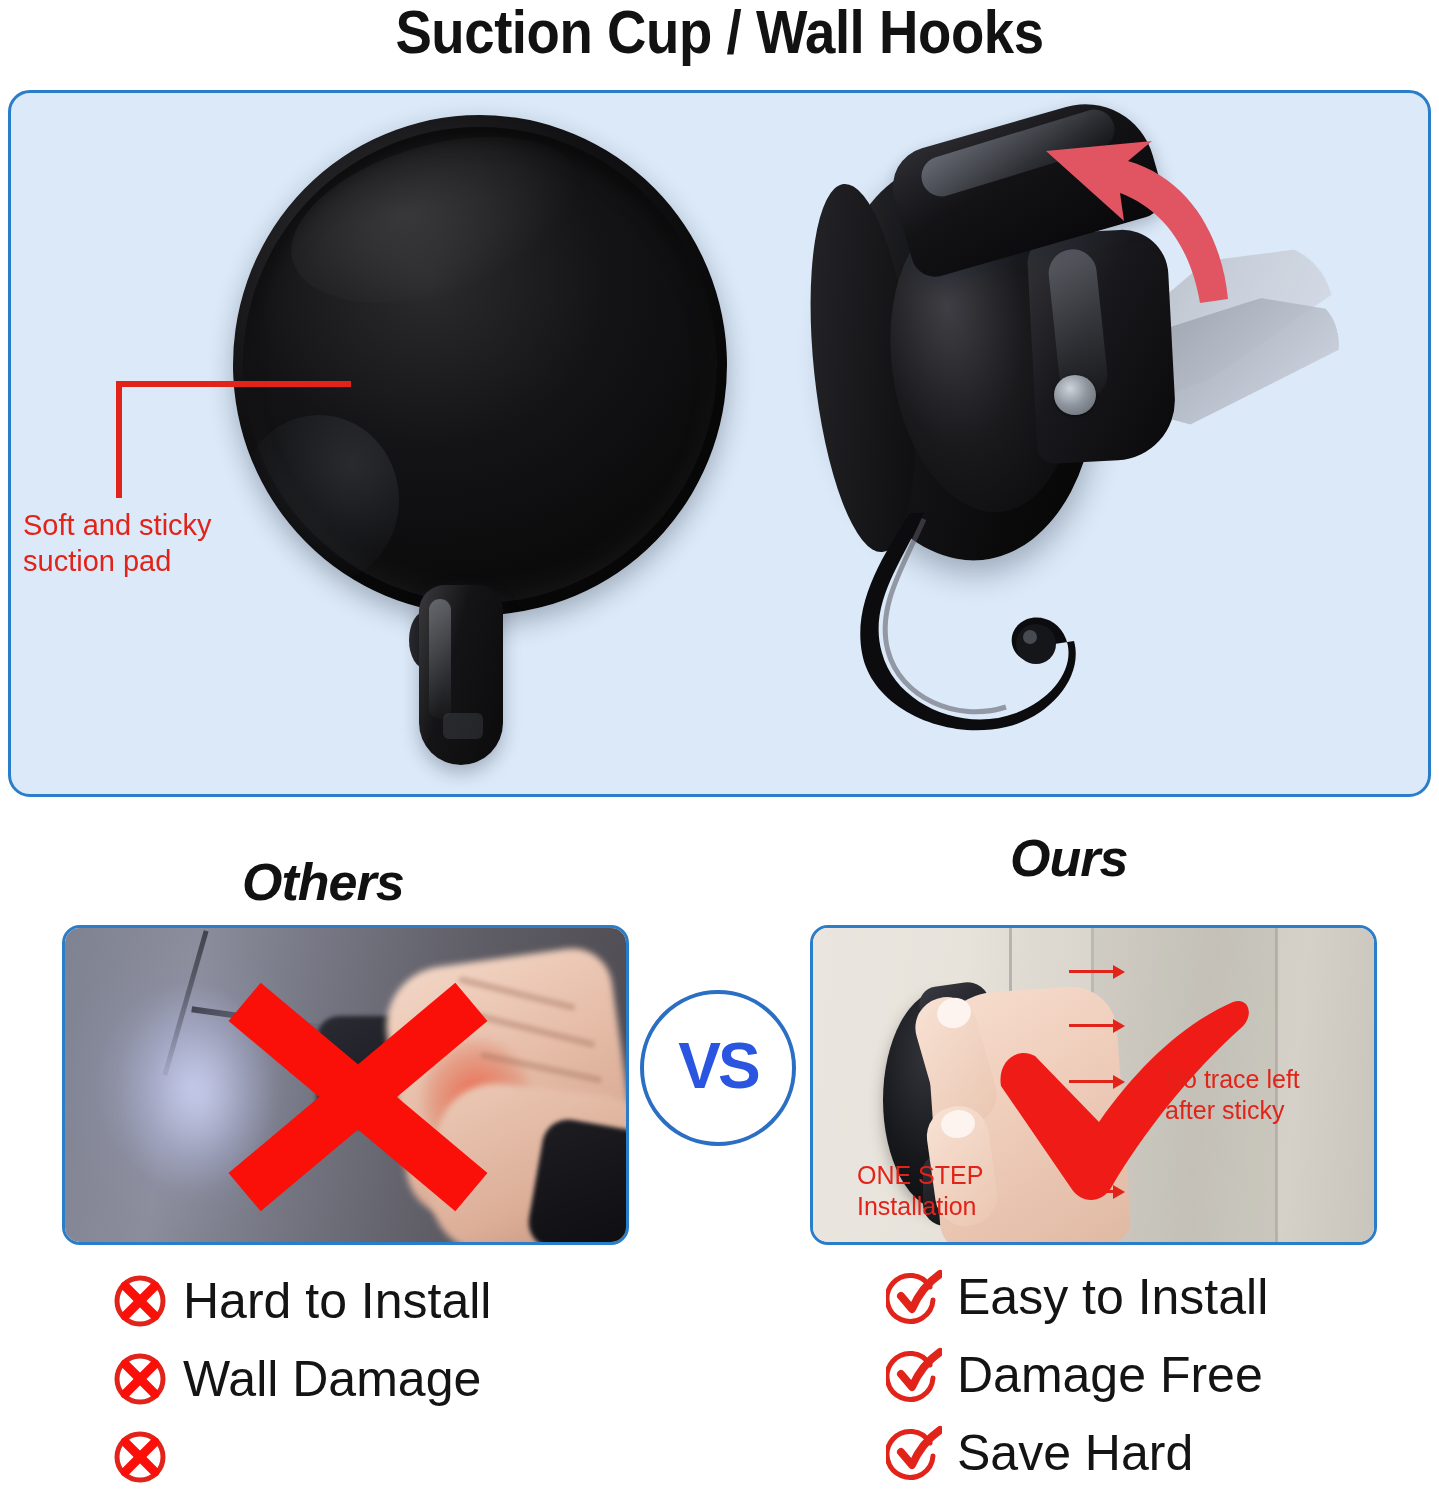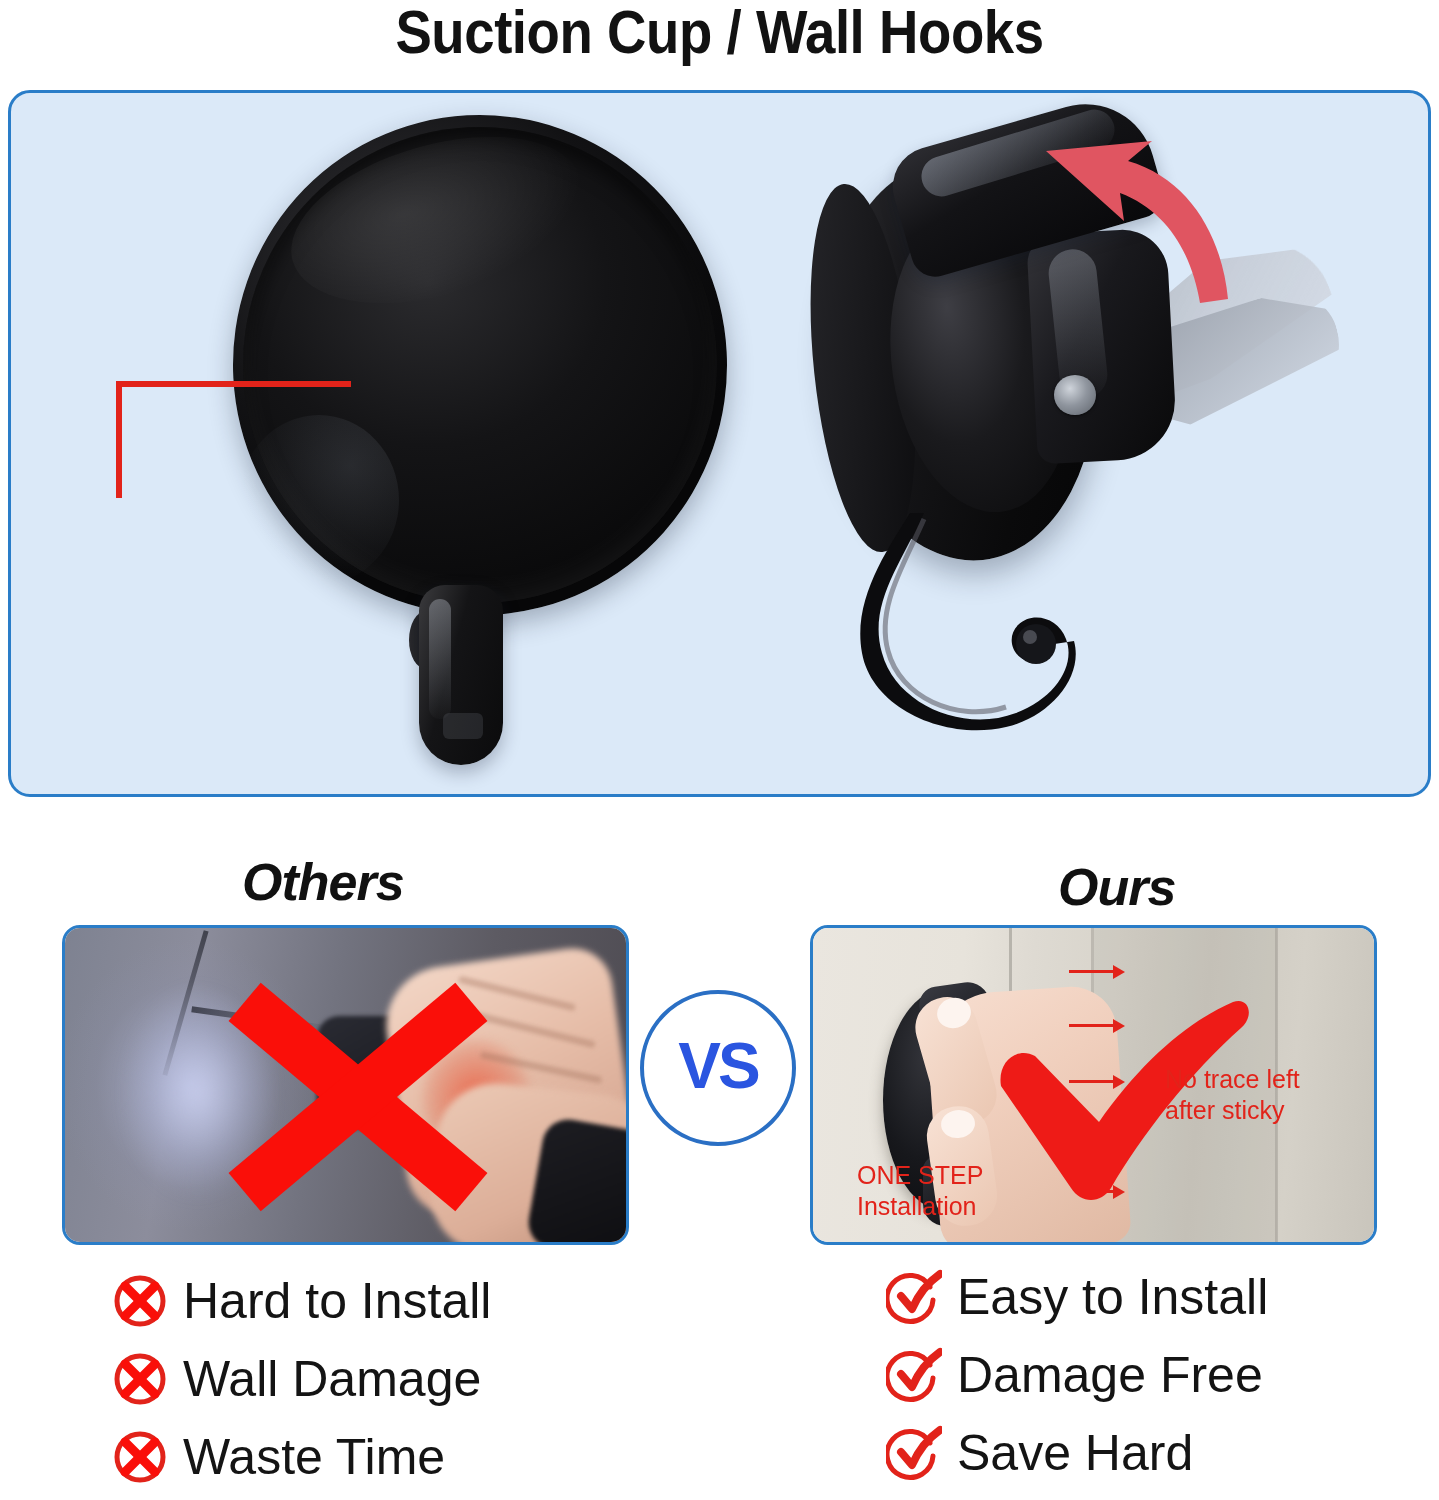--- a/index.html
+++ b/index.html
@@ -243,21 +243,21 @@
   .cmp-head {
     position: absolute;
     font-family: "Liberation Sans", sans-serif;
     font-weight: bold;
     font-style: italic;
     font-size: 52px;
     color: #111111;
     letter-spacing: -1px;
   }
   .cmp-head.left  { left: 242px; top: 852px; }
-  .cmp-head.right { left: 1010px; top: 857px; margin-left: 48px; }
+  .cmp-head.right { left: 1010px; top: 828px; }
 
   .photo-frame {
     position: absolute;
     top: 925px;
     width: 567px; height: 320px;
     border: 3px solid #2a7dc8;
     border-radius: 18px;
     overflow: hidden;
   }
   .photo-frame.left  { left: 62px; }
@@ -504,20 +504,24 @@
       <div class="hook-nub"></div>
       <div class="hook"></div>
       <div class="hook-gloss"></div>
       <div class="hook-mark"></div>
     </div>
 
     <svg class="anno-leader" viewBox="0 0 1423 707" preserveAspectRatio="none">
       <path d="M 340 291 L 108 291 L 108 405" fill="none" stroke="#e2231a" stroke-width="6"></path>
       <line x1="108" y1="291" x2="340" y2="291" stroke="#e2231a" stroke-width="6"></line>
     </svg>
+    <div class="anno-label">
+      <div>Soft and sticky</div>
+      <div>suction pad</div>
+    </div>
 
     <div class="cup-side">
       <div class="cs-handle"></div>
       <div class="cs-handle2"></div>
       <div class="cs-body"></div>
       <div class="cs-pad"></div>
       <div class="cs-inner"></div>
       <div class="cs-neck"></div>
       <div class="cs-neck-gloss"></div>
       <div class="cs-lever"></div>
@@ -633,21 +637,20 @@
       </svg>
       <div class="feat-label">Wall Damage</div>
     </div>
 
     <div class="feat-item">
       <svg class="feat-icon" viewBox="0 0 56 56">
         <circle cx="28" cy="28" r="23" fill="none" stroke="#e2231a" stroke-width="5"></circle>
         <line x1="13" y1="13" x2="43" y2="43" stroke="#fa0f09" stroke-width="9" stroke-linecap="round"></line>
         <line x1="43" y1="13" x2="13" y2="43" stroke="#fa0f09" stroke-width="9" stroke-linecap="round"></line>
       </svg>
-      <div class="feat-label">Waste Time</div>
     </div>
   </div>
 
   <div class="feat-list right">
 
     <div class="feat-item">
       <svg class="feat-icon" viewBox="0 0 56 56">
         <path d="M 44 18 A 23 23 0 1 0 47 31" fill="none" stroke="#e2231a" stroke-width="5" stroke-linecap="round"></path>
         <path d="M 15 27 L 26 40 C 33 24, 44 12, 54 5" fill="none" stroke="#e2231a" stroke-width="8" stroke-linecap="round" stroke-linejoin="round"></path>
       </svg>

